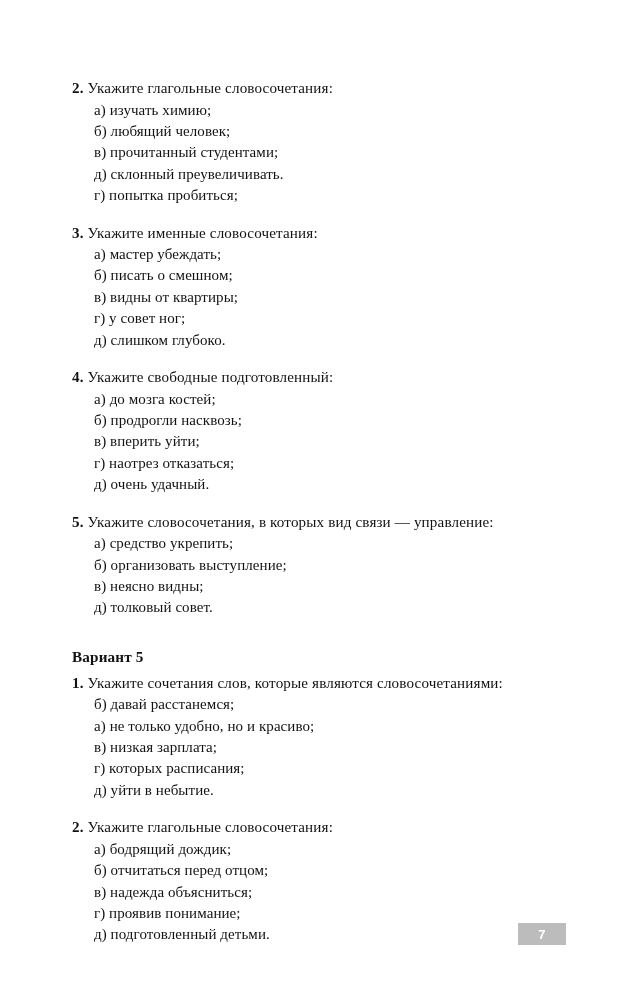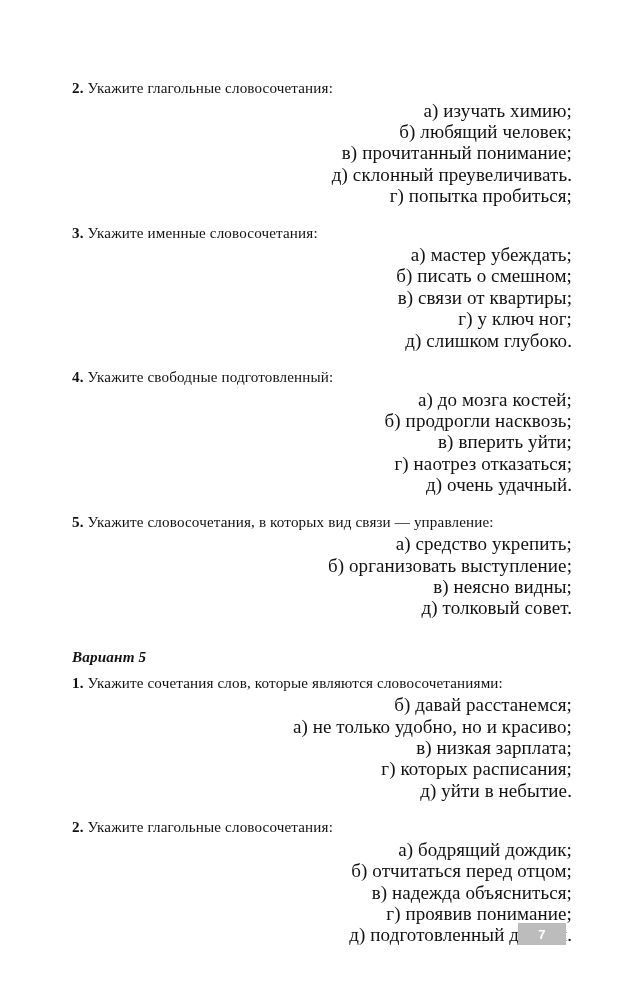--- a/index.html
+++ b/index.html
@@ -55,32 +55,30 @@
   .q-text {
     font-weight: normal;
   }
 
   .options {
     margin: 1px 0 0 0;
     padding: 0;
     list-style: none;
   }
   .options li {
-    font-size: 19px;
+    font-size: 15px;
     line-height: 21.4px;
     padding-left: 22px;
     white-space: nowrap;
     letter-spacing: 0.005em;
-    text-align: right;
   }
 
   
   .variant-heading {
     font-weight: bold;
-    font-style: italic;
     font-size: 15.2px;
     line-height: 20px;
     margin: 0 0 6px 0;
     letter-spacing: 0.01em;
   }
 
   .variant-gap {
     height: 12px;
   }
 
@@ -110,36 +108,36 @@
   <div class="content">
 
     <div class="exercise">
       <div class="q-line">
         <span class="q-num">2.</span>
         <span class="q-text">Укажите глагольные словосочетания:</span>
       </div>
       <ul class="options">
         <li>а) изучать химию;</li>
         <li>б) любящий человек;</li>
-        <li>в) прочитанный понимание;</li>
+        <li>в) прочитанный студентами;</li>
         <li>д) склонный преувеличивать.</li>
         <li>г) попытка пробиться;</li>
       </ul>
     </div>
 
     <div class="exercise">
       <div class="q-line">
         <span class="q-num">3.</span>
         <span class="q-text">Укажите именные словосочетания:</span>
       </div>
       <ul class="options">
         <li>а) мастер убеждать;</li>
         <li>б) писать о смешном;</li>
-        <li>в) связи от квартиры;</li>
-        <li>г) у ключ ног;</li>
+        <li>в) видны от квартиры;</li>
+        <li>г) у совет ног;</li>
         <li>д) слишком глубоко.</li>
       </ul>
     </div>
 
     <div class="exercise">
       <div class="q-line">
         <span class="q-num">4.</span>
         <span class="q-text">Укажите свободные подготовленный:</span>
       </div>
       <ul class="options">

